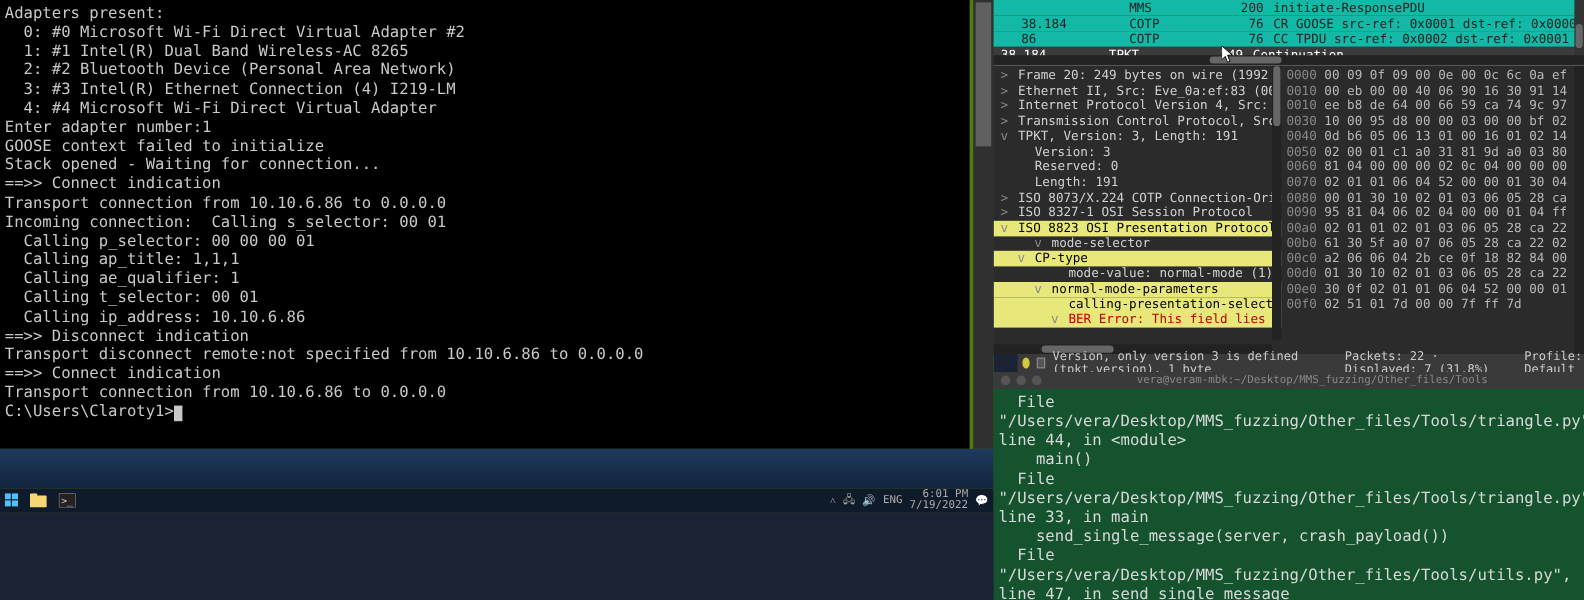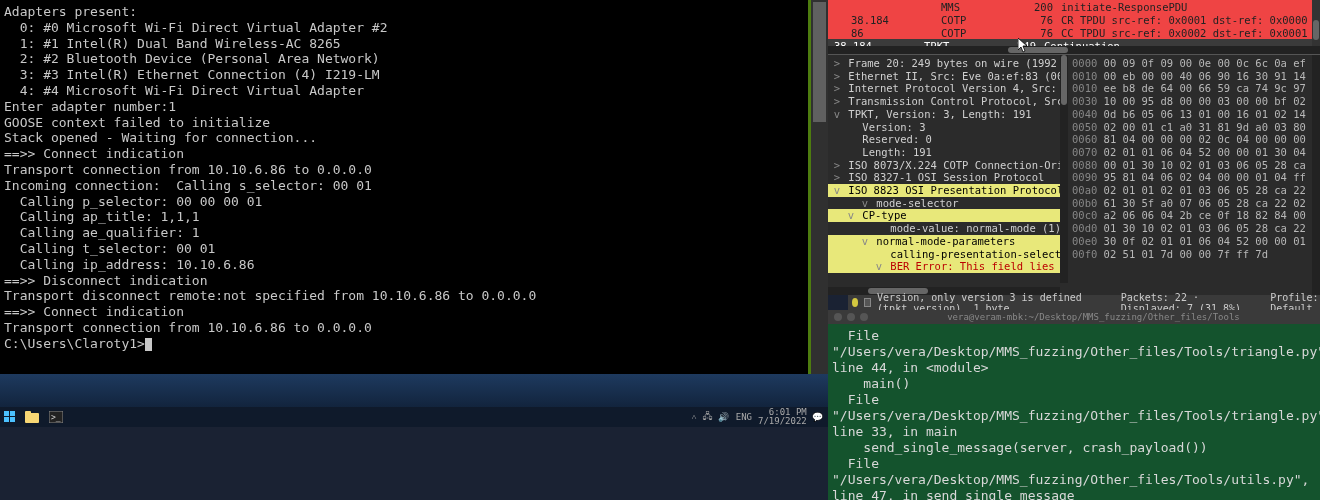--- a/index.html
+++ b/index.html
@@ -96,21 +96,21 @@
 .ws-packets .row {
   display: flex;
   height: 13px;
   align-items: center;
   padding-left: 6px;
 }
 .ws-packets .col-t { width: 90px; }
 .ws-packets .col-p { width: 90px; }
 .ws-packets .col-l { width: 30px; text-align: right; padding-right: 8px; }
 .ws-packets .col-i { flex: 1; white-space: nowrap; overflow: hidden; }
-.row.white { background: #ef4444; color: #222; padding-left: 23px; }
+.row.white { background: #14b8a6; color: #222; padding-left: 23px; }
 .row.sel { background: #3b3b3b; color: #fff; }
 .ws-packets .hscroll { position: absolute; bottom: 0; left: 0; width: 100%; height: 8px; background: #222; }
 .ws-packets .hscroll .thumb { position: absolute; left: 180px; top: 1px; width: 60px; height: 6px; background: #666; border-radius: 3px; }
 .ws-packets .vscrollp { position:absolute; right:0; top:0; width:8px; height:46px; background:#333; }
 .ws-packets .vscrollp .thumb { position:absolute; left:1px; top:20px; width:6px; height:20px; background:#666; border-radius:3px;}
 .cursor-pointer {
   position: absolute;
   left: 1018px; top: 38px;
   width: 12px; height: 16px;
   z-index: 100;
@@ -245,21 +245,21 @@
   <div class="row white">
       <span class="col-t"></span>
       <span class="col-p">MMS</span>
       <span class="col-l">200</span>
       <span class="col-i">initiate-ResponsePDU</span>
     </div>
     <div class="row white">
       <span class="col-t">38.184</span>
       <span class="col-p">COTP</span>
       <span class="col-l">76</span>
-      <span class="col-i">CR TPDU src-ref: 0x0001 dst-ref: 0x0000</span>
+      <span class="col-i">CR GOOSE src-ref: 0x0001 dst-ref: 0x0000</span>
     </div>
     <div class="row white">
       <span class="col-t">86</span>
       <span class="col-p">COTP</span>
       <span class="col-l">76</span>
       <span class="col-i">CC TPDU src-ref: 0x0002 dst-ref: 0x0001</span>
     </div>
     <div class="row sel">
       <span class="col-t">38.184</span>
       <span class="col-p">TPKT</span>

